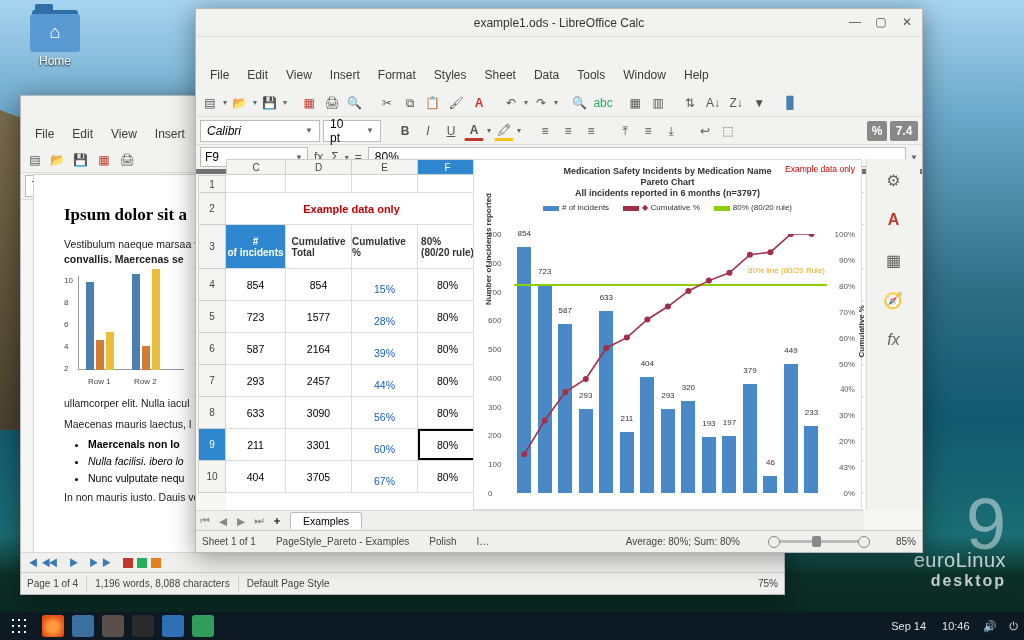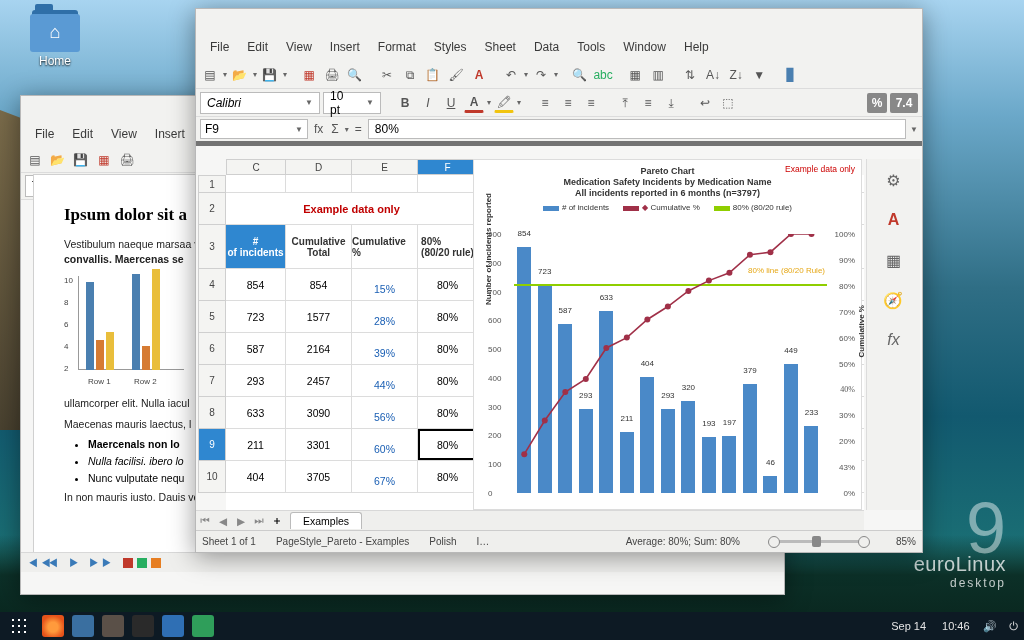--- a/index.html
+++ b/index.html
@@ -29,21 +29,21 @@
      radial-gradient(circle,#fff 1.5px,transparent 1.5px) 0 0/6px 6px;}
   .taskbar .ticon { width:22px; height:22px; margin:0 4px; border-radius:3px;}
   .taskbar .spacer{flex:1;}
   .taskbar .clock{margin: 0 8px;}
   .taskbar .sys{margin:0 6px;}
 
   
   .watermark{ position:absolute; right:18px; bottom:50px; color:rgba(255,255,255,.75); text-align:right; z-index:1;}
   .watermark .nine{ font-size:72px; font-weight:200; line-height:.7; color:rgba(255,255,255,.45);}
   .watermark .brand{ font-size:20px; letter-spacing:.5px;}
-  .watermark .sub{ font-size:12px; letter-spacing:2px;}
+  .watermark .sub{ font-size:16px; letter-spacing:2px;font-weight:bold;}
 
   
   .win { position:absolute; background:#f6f6f5; border:1px solid #b8b8b8; box-shadow:0 4px 24px rgba(0,0,0,.4); }
   .writer { left:20px; top:95px; width:765px; height:500px; z-index:2;}
   .menubar{ display:flex; gap:2px; padding:4px 6px; font-size:12px; color:#3a3a3a; background:#f2f2f0;}
   .menubar span{padding:3px 8px;margin-top:24px;}
   .toolbar{ display:flex; align-items:center; gap:3px; padding:2px 4px; background:#f2f2f0; border-bottom:1px solid #dcdcdc;}
   .toolbar .ic{ width:20px;height:20px;border:1px solid transparent;display:flex;align-items:center;justify-content:center;font-size:12px;color:#555;border-radius:2px;}
   .toolbar .sel{ border:1px solid #bbb; background:#fff; height:22px; font-size:12px; padding:0 6px; display:flex;align-items:center; gap:6px;}
   .writer-body{ position:absolute; left:12px; right:12px; top:78px; bottom:24px; background:#fff; border:1px solid #d0d0d0; padding:30px 30px; overflow:hidden;}
@@ -197,23 +197,40 @@
   <div class="navrow">
     <div class="nav-ic" style="color:#3a7ab8">⯇⯇</div>
     <div class="nav-ic" style="color:#3a7ab8">⯇</div>
     <div class="nav-ic" style="color:#3a7ab8">⯈</div>
     <div class="nav-ic" style="color:#3a7ab8">⯈⯈</div>
     <div style="width:12px"></div>
     <div class="nav-ic" style="background:#c0392b;width:10px;height:10px"></div>
     <div class="nav-ic" style="background:#27ae60;width:10px;height:10px"></div>
     <div class="nav-ic" style="background:#e67e22;width:10px;height:10px"></div>
   </div>
+  <div class="statusbar">
+    <span>Page 1 of 4</span>
+      <span class="sep"></span>
+    <span>1,196 words, 8,088 characters</span>
+      <span class="sep"></span>
+    <span>Default Page Style</span>
+    <div style="flex:1"></div>
+    <span>75%</span>
+  </div>
 </div>
 
 <div class="win calc">
+  <div class="titlebar">
+    <span>example1.ods - LibreOffice Calc</span>
+    <div class="wbtn">
+      <div class="wb">—</div>
+      <div class="wb">▢</div>
+      <div class="wb">✕</div>
+    </div>
+  </div>
   <div class="menubar">
     <span>File</span>
     <span>Edit</span>
     <span>View</span>
     <span>Insert</span>
     <span>Format</span>
     <span>Styles</span>
     <span>Sheet</span>
     <span>Data</span>
     <span>Tools</span>
@@ -350,21 +367,21 @@
           <div class="cell " style="flex: 0 0 66px;"></div>
           <div class="cell " style="flex: 0 0 60px;"></div>
         </div>
         <div class="gridrow" style="height: 32px;">
           <div class="cell " style="flex: 0 0 252px;">
             <span class="example-note">Example data only</span>
           </div>
         </div>
         <div class="gridrow" style="height: 44px;">
           <div class="cell hdr" style="flex: 0 0 60px;">#<br>of incidents</div>
-          <div class="cell hdr2" style="flex: 0 0 66px; text-align: center;">Cumulative<br>Total</div>
+          <div class="cell hdr2" style="flex: 0 0 66px;">Cumulative<br>Total</div>
           <div class="cell hdr2" style="flex: 0 0 66px;">Cumulative %</div>
           <div class="cell hdr2" style="flex: 0 0 60px;">80%<br>(80/20 rule)</div>
         </div>
         <div class="gridrow" style="height: 32px;">
           <div class="cell " style="flex: 0 0 60px;">854</div>
           <div class="cell " style="flex: 0 0 66px;">854</div>
           <div class="cell " style="flex: 0 0 66px;">
             <span class="cumpct">15%</span>
           </div>
           <div class="cell " style="flex: 0 0 60px;">80%</div>
@@ -415,22 +432,22 @@
           <div class="cell " style="flex: 0 0 66px;">
             <span class="cumpct">67%</span>
           </div>
           <div class="cell " style="flex: 0 0 60px;">80%</div>
         </div>
       </div>
 
     <div class="calc-chart">
       <div class="redtag">Example data only</div>
       <div class="title">
+        <div>Medication Safety Incidents by Medication Name</div>
         <div>Pareto Chart</div>
-        <div>Medication Safety Incidents by Medication Name</div>
         <div>All incidents reported in 6 months (n=3797)</div>
       </div>
       <div class="legend">
         <span><span class="sw" style="background:#4a89c8"></span><span># of incidents</span></span>
         <span><span class="sw" style="background:#a03048"></span><span style="color:#a03048">◆</span> <span>Cumulative %</span></span>
         <span><span class="sw" style="background:#8fce00"></span><span>80% (80/20 rule)</span></span>
       </div>
       <div class="axis-label-y">Number of incidents reported</div>
       <div class="axis-label-y2">Cumulative %</div>
       <div class="plot" id="plot">

